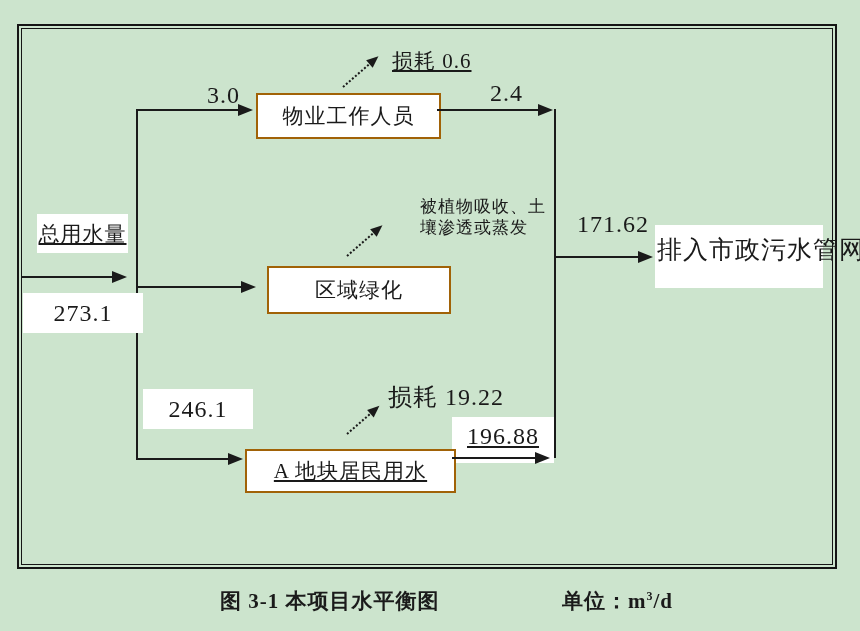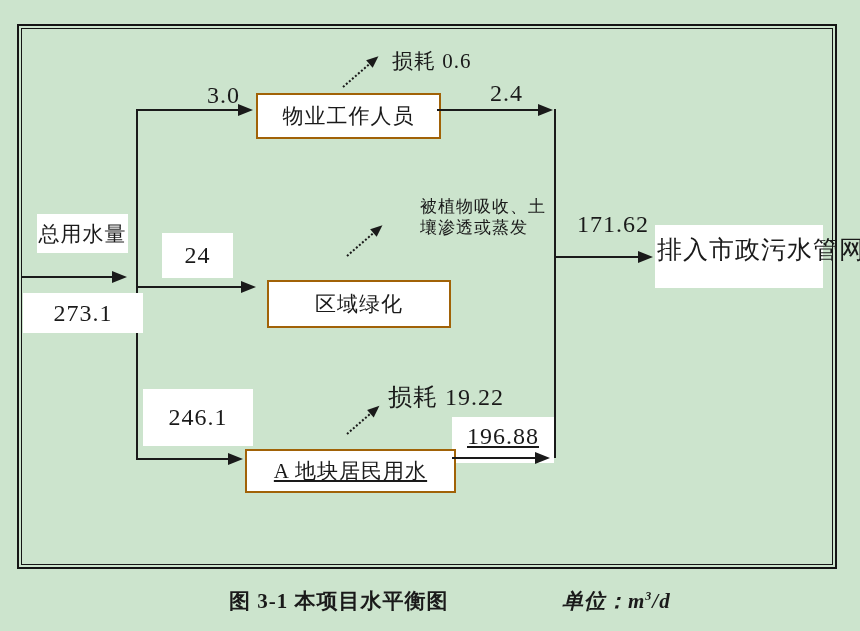--- a/index.html
+++ b/index.html
@@ -18,48 +18,47 @@
   
   .darrow{position:absolute;height:0;transform-origin:0 50%;}
   .darrow .dshaft{position:absolute;left:0;right:9px;top:-1px;border-top:2px dotted #1a1a1a;display:block;}
   .darrow .dhead{position:absolute;right:0;top:-5px;width:0;height:0;display:block;
                  border-top:5px solid transparent;border-bottom:5px solid transparent;border-left:12px solid #1a1a1a;}
   
   .wbox{position:absolute;background:#ffffff;display:flex;align-items:center;justify-content:center;}
   .node{position:absolute;background:#ffffff;border:2px solid #a16207;display:flex;align-items:center;justify-content:center;
         font-size:21px;letter-spacing:1px;white-space:nowrap;}
   .num{font-size:24px;letter-spacing:1px;}
-  .cjk21{font-size:21px;letter-spacing:1px;}
+  .cjk21{font-size:21px;letter-spacing:1px;text-decoration:underline;}
   .lbl{position:absolute;white-space:nowrap;}
   .center{text-align:right;}
   .caption{position:absolute;font-weight:bold;font-size:21px;white-space:nowrap;letter-spacing:1px;}
   .caption sup{font-size:12px;}
   .loss-note{position:absolute;font-size:17px;line-height:21px;letter-spacing:1px;}
 </style>
 </head>
 <body>
 
 <div class="stage">
 
   <div class="frame">
     <div class="frame-inner"></div>
   </div>
 
   <div class="vline" style="left:136px;top:109px;height:351px;"></div>
   <div class="vline" style="left:554px;top:109px;height:349px;"></div>
 
   <div class="wbox cjk21" style="left:37px;top:214px;width:91px;height:39px;">总用水量</div>
   <div class="wbox num" style="left:23px;top:293px;width:120px;height:40px;">273.1</div>
-  <div class="wbox num" style="left:162px;top:233px;width:71px;height:45px;">24</div>
-  <div class="wbox num" style="left:143px;top:389px;width:110px;height:57px;">246.1</div>
+  <div class="wbox num" style="left:143px;top:389px;width:110px;height:40px;">246.1</div>
   <div class="wbox num" style="left:452px;top:417px;width:102px;height:46px;align-items:flex-start;padding-top:6px;box-sizing:border-box;text-decoration:underline;">196.88</div>
   <div class="wbox" style="left:655px;top:225px;width:168px;height:63px;align-items:flex-start;justify-content:flex-start;padding:8px 0 0 2px;box-sizing:border-box;font-size:25px;letter-spacing:1px;white-space:nowrap;">排入市政污水管网</div>
 
   <div class="node" style="left:256px;top:93px;width:181px;height:42px;">物业工作人员</div>
-  <div class="node" style="left:267px;top:280px;width:180px;height:44px;">区域绿化</div>
+  <div class="node" style="left:267px;top:266px;width:180px;height:44px;">区域绿化</div>
   <div class="node" style="left:245px;top:449px;width:207px;height:40px;text-decoration:underline;">A 地块居民用水</div>
 
   <div class="lbl num center" style="left:180px;top:82px;width:60px;">3.0</div>
   <div class="lbl num center" style="left:463px;top:80px;width:60px;">2.4</div>
   <div class="lbl num center" style="left:569px;top:211px;width:80px;">171.62</div>
   <div class="lbl cjk21" style="left:392px;top:47px;">损耗 0.6</div>
   <div class="lbl" style="left:388px;top:381px;font-size:24px;letter-spacing:1px;">损耗 19.22</div>
   <div class="loss-note" style="left:396px;top:196px;width:128px;margin-left:24px;">被植物吸收、土壤渗透或蒸发</div>
 
   <div class="arrow" style="left:22px;top:277px;width:105px;">
@@ -97,16 +96,16 @@
   </div>
   <div class="darrow" style="left:347px;top:256px;width:47px;transform:rotate(-41deg);">
     <i class="dshaft"></i>
       <i class="dhead"></i>
   </div>
   <div class="darrow" style="left:347px;top:434px;width:43px;transform:rotate(-41deg);">
     <i class="dshaft"></i>
       <i class="dhead"></i>
   </div>
 
-  <div class="caption" style="left:229px;top:587px;">图 3-1 本项目水平衡图</div>
-  <div class="caption" style="left:562px;top:587px;font-style:italic;"><span>单位：m</span><sup>3</sup><span>/d</span></div>
+  <div class="caption" style="left:220px;top:587px;">图 3-1 本项目水平衡图</div>
+  <div class="caption" style="left:562px;top:587px;"><span>单位：m</span><sup>3</sup><span>/d</span></div>
 
 </div>
 
 </body></html>

